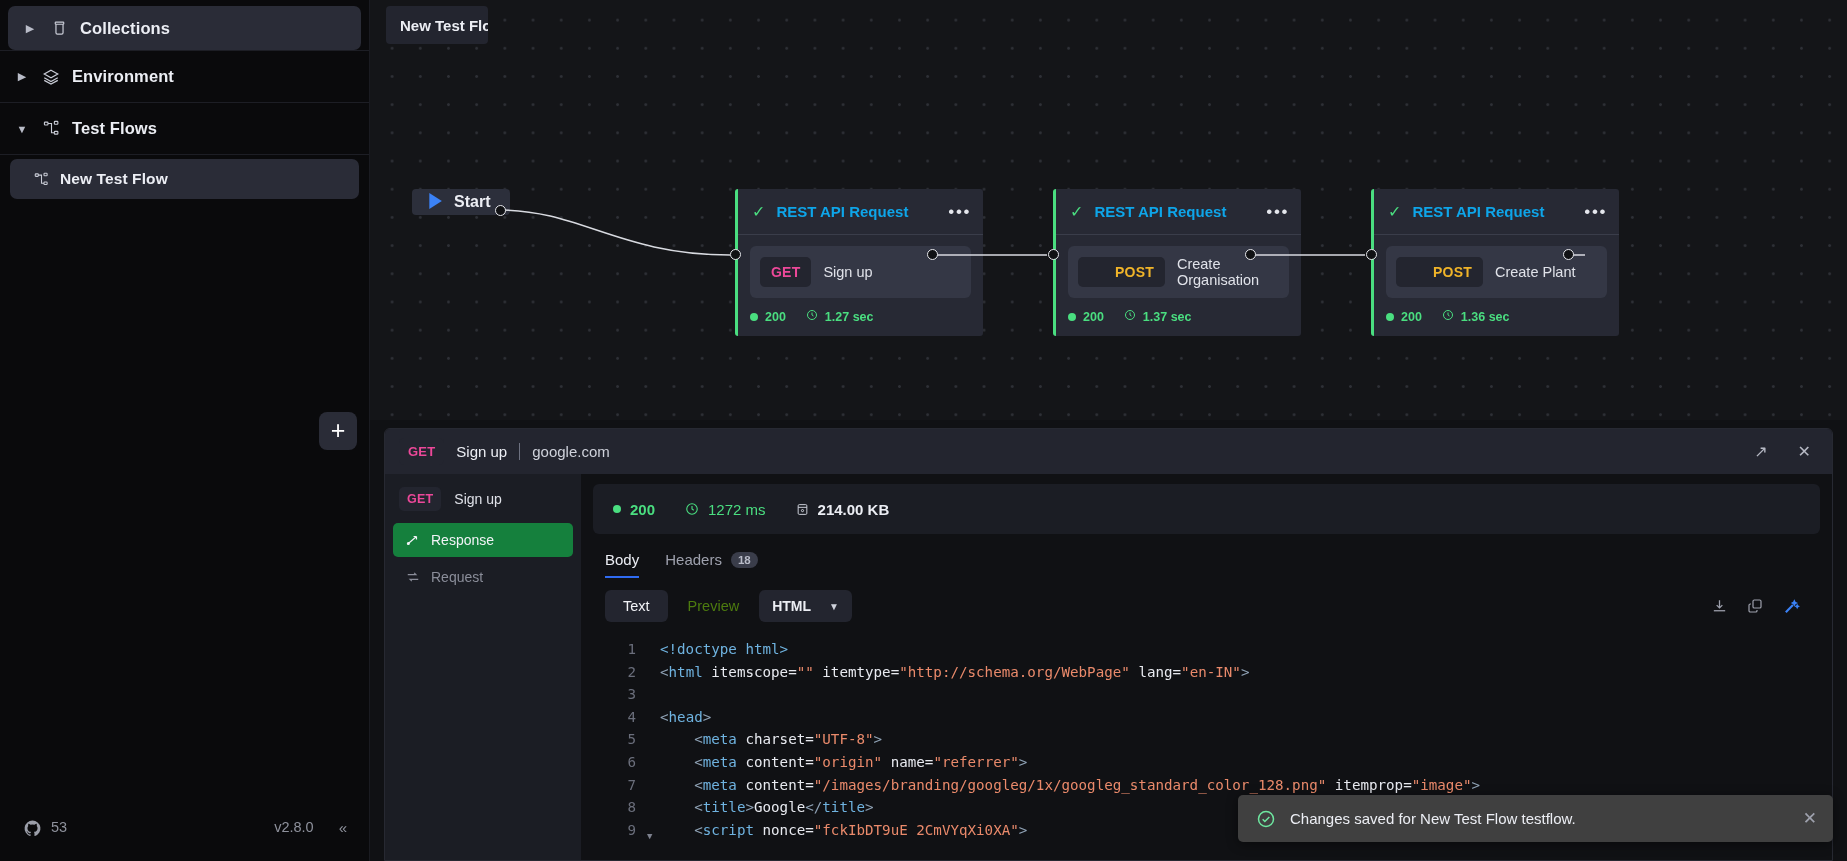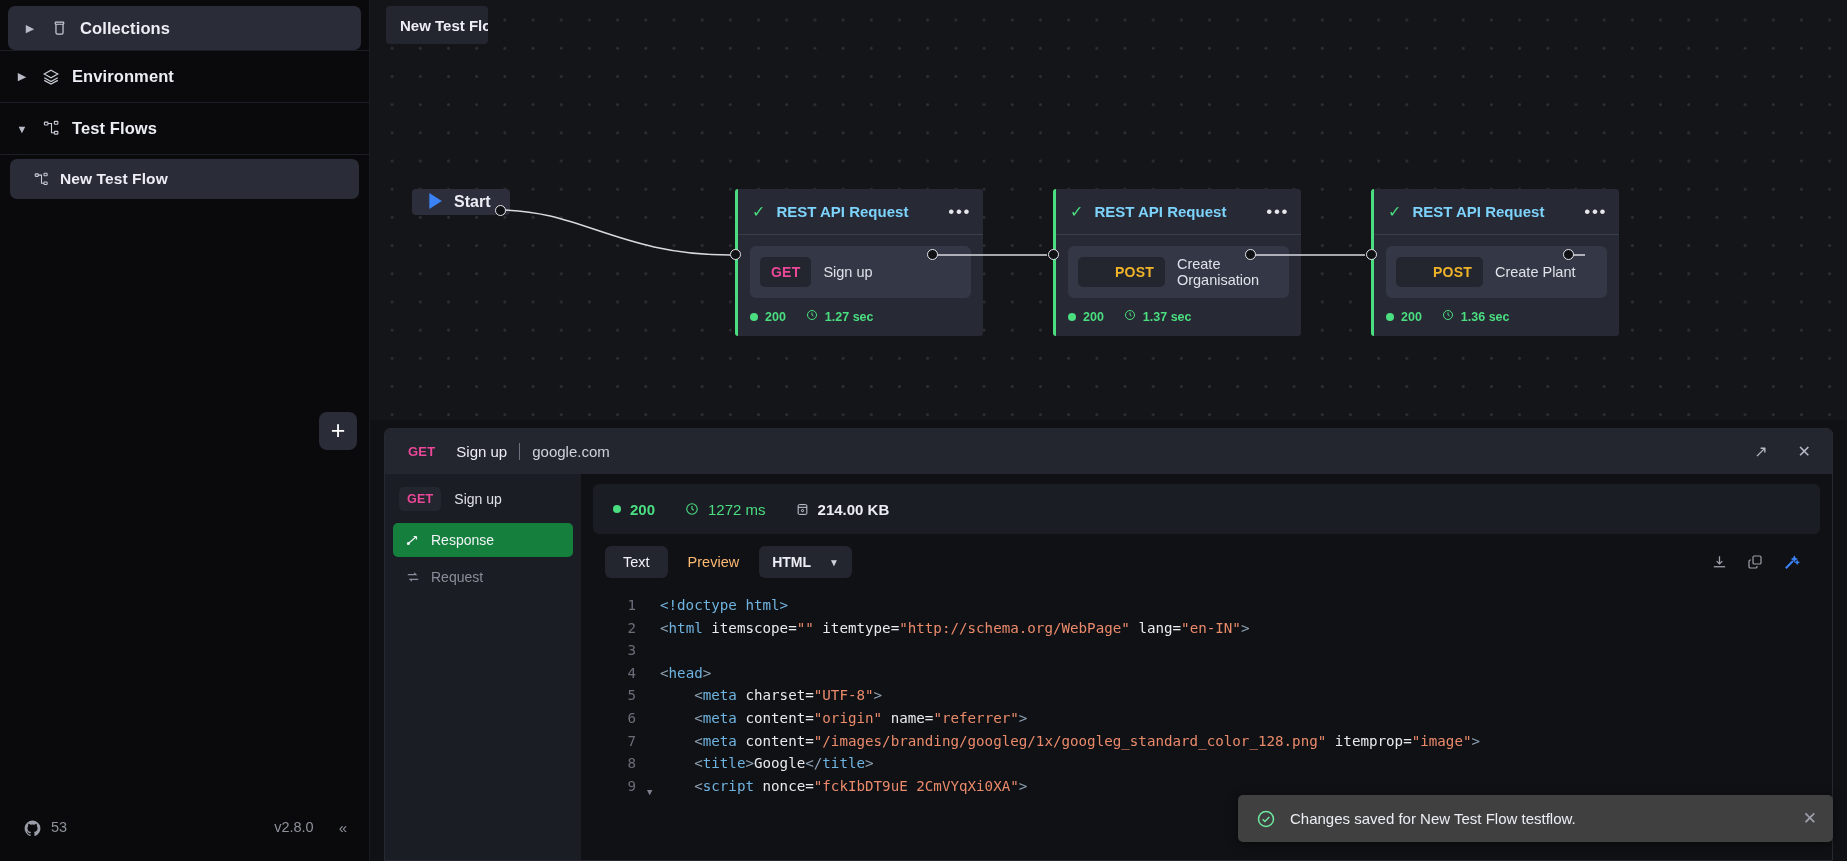--- a/index.html
+++ b/index.html
@@ -93,21 +93,21 @@
   .node {
     position: absolute; background: #272934; border-radius: 3px;
     border-left: 3px solid #4ade80;
     width: 248px; overflow: visible;
   }
   .node-head {
     height: 46px; display: flex; align-items: center; gap: 11px;
     padding: 0 12px 0 14px; border-bottom: 1px solid #3a3d4a;
   }
   .node-check { color: #4ade80; font-size: 16px; line-height: 1; }
-  .node-title { font-size: 15px; font-weight: bold; color: #7dd3fc; flex: 1; }
+  .node-title { font-size: 15px; font-weight: bold; color: #0ea5e9; flex: 1; }
   .node-dots { color: #e4e6ec; font-size: 17px; letter-spacing: 1.6px; line-height: 1; }
   .node-body { padding: 11px 12px 0 12px; }
   .req-row {
     background: #343745; border-radius: 6px; height: 52px;
     display: flex; align-items: center; padding: 0 10px; gap: 12px;
   }
   .method {
     background: #23252f; border-radius: 5px; padding: 7px 11px;
     font-size: 14px; font-weight: bold; letter-spacing: .2px;
   }
@@ -192,21 +192,21 @@
   .badge {
     background: #3a3d4a; color: #b9bcc8; border-radius: 9px;
     font-size: 11.5px; padding: 2px 7px; font-weight: bold;
   }
 
   .view-row {
     display: flex; align-items: center; gap: 2px; padding: 12px 24px 10px 24px; flex: none; text-align: center;
   }
   .seg {
     height: 32px; border-radius: 6px; display: flex; align-items: center;
-    padding: 0 18px; font-size: 14.5px; color: #fdba74;
+    padding: 0 18px; font-size: 14.5px; color: #4d7c0f;
   }
   .seg.active { background: #23252f; color: #f2f3f7; }
   .sel-box {
     height: 32px; border-radius: 6px; background: #23252f; display: flex;
     align-items: center; gap: 18px; padding: 0 13px; font-size: 14px;
     font-weight: bold; color: #eceef4;
   }
   .sel-box .cv { color: #cfd2db; font-size: 10px; }
   .view-row .spacer { flex: 1; }
   .act-ic { width: 34px; height: 30px; display: flex; align-items: center; justify-content: center; color: #9ea1ad; }
@@ -483,20 +483,29 @@
                 <svg width="13" height="13" viewBox="0 0 24 24" fill="none" stroke="#cfd2db" stroke-width="1.8">
                   <rect x="4" y="3" width="16" height="18" rx="2"></rect>
                     <path d="M4 8h16"></path>
                     <circle cx="12" cy="14" r="2"></circle>
                 </svg>
               </span>
               <span>214.00 KB</span>
             </div>
           </div>
 
+          <div class="tabs-row">
+            <div class="tab active">
+              <span>Body</span>
+            </div>
+            <div class="tab">
+              <span>Headers</span>
+              <span class="badge">18</span>
+            </div>
+          </div>
 
           <div class="view-row">
             <div class="seg active">
               <span>Text</span>
             </div>
             <div class="seg">
               <span>Preview</span>
             </div>
             <div class="sel-box">
               <span>HTML</span>

